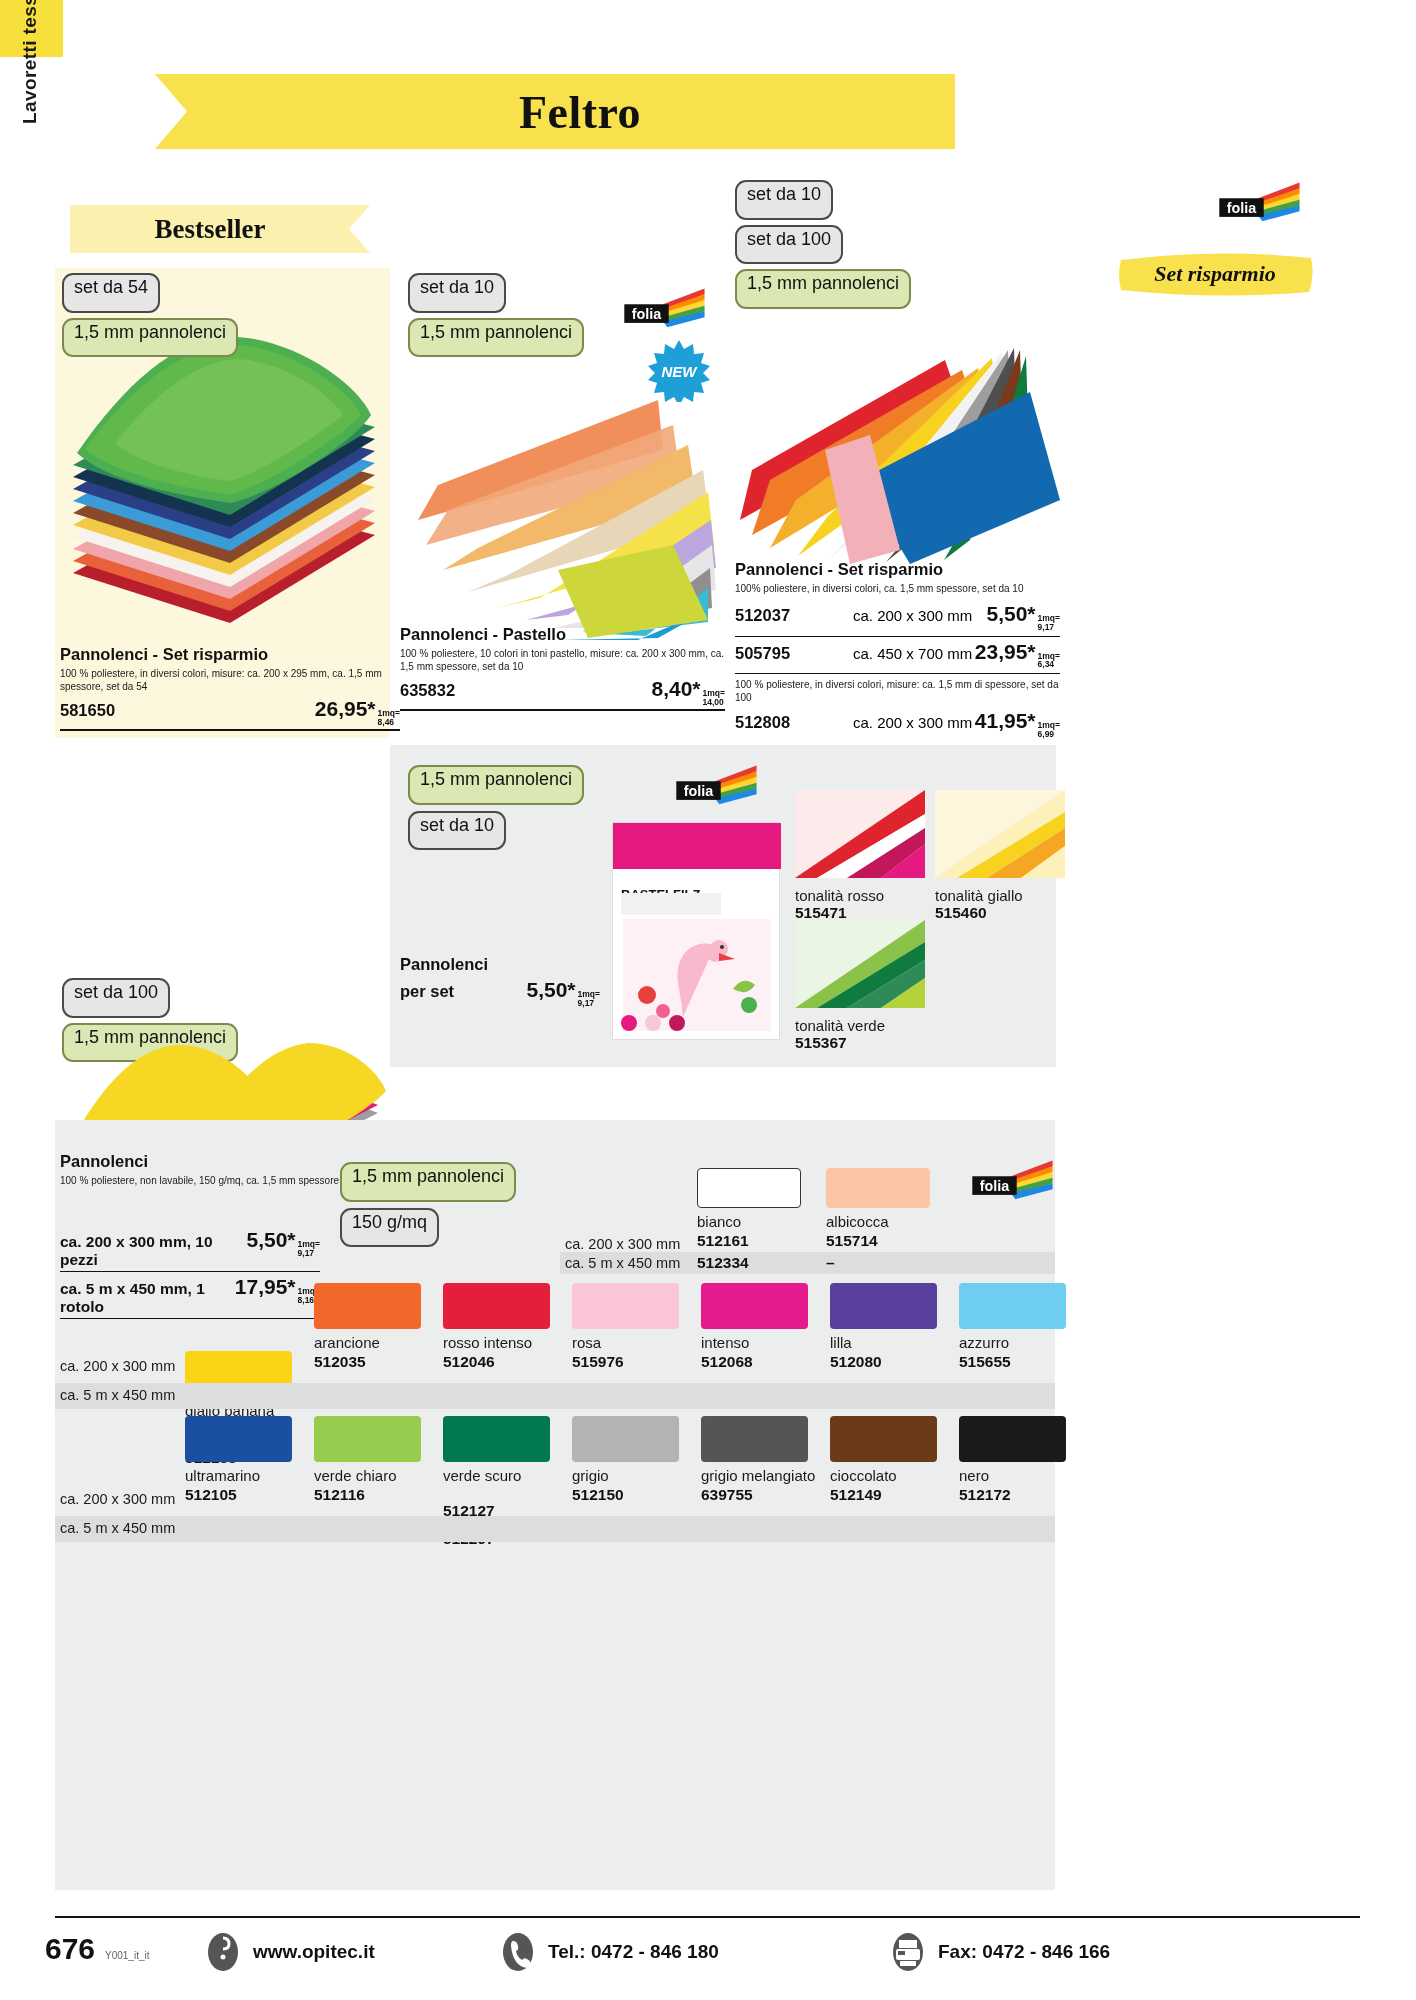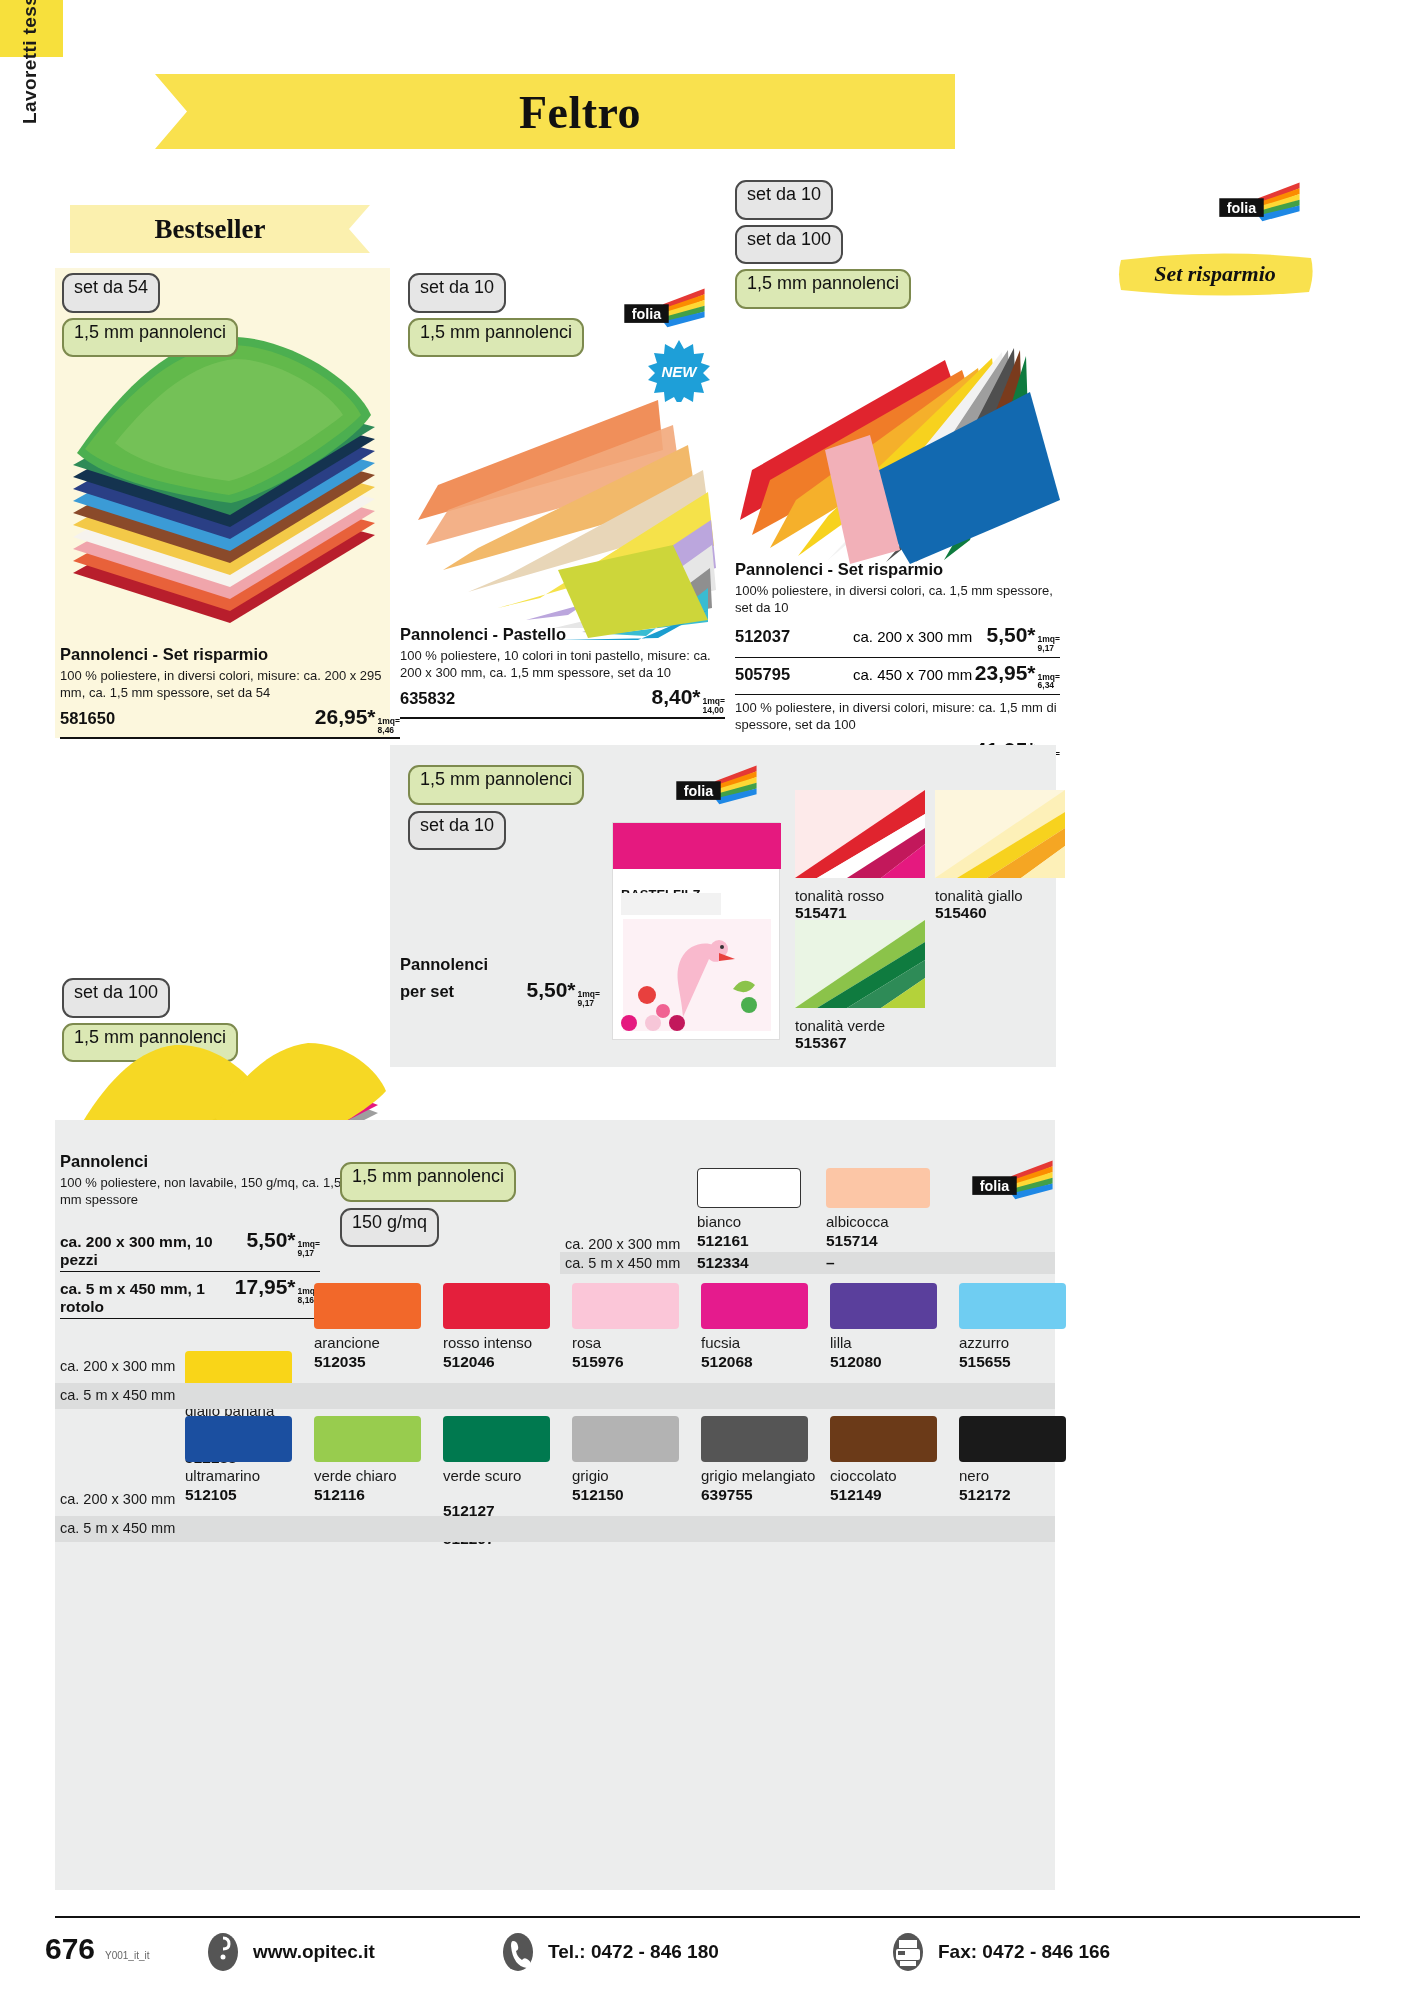--- a/index.html
+++ b/index.html
@@ -73,21 +73,21 @@
   .badge.green{ background:#dbe8b4; border-color:#7d8a4e; }
 
   
   .cream-panel{
     position:absolute; left:55px; top:268px; width:335px; height:470px;
     background:#fcf7dd;
   }
 
   
   .ptitle{ font-size:16.5px; font-weight:bold; color:#111; }
-  .pdesc{ font-size:13px; color:#1a1a1a; line-height:1.32; }
+  .pdesc{ font-size:10px; color:#1a1a1a; line-height:1.32; }
   .pnum{ font-size:16.5px; font-weight:bold; color:#111; }
   .price{ font-size:21px; font-weight:bold; color:#111; }
   .price-sup{ font-size:8.5px; font-weight:bold; color:#111; line-height:1.02;
      display:inline-block; vertical-align:top; margin-left:2px; text-align:left;}
 
   
   .artrow{ display:flex; align-items:baseline; padding:3px 0 4px;
            border-bottom:1.6px solid #111; }
   .artrow .c1{ width:118px; }
   .artrow .c2{ flex:1; font-size:15px; }
@@ -537,21 +537,21 @@
         <div class="sw-code" style="margin-top: 10px;">512219</div>
       </div>
       <div style="position: absolute; left: 572px; top: 1283px;">
         <div class="swatch" style="background: rgb(251, 198, 216);"></div>
         <div class="sw-name">rosa</div>
         <div class="sw-code" style="margin-top: 2px;">515976</div>
         <div class="sw-code" style="margin-top: 10px;">–</div>
       </div>
       <div style="position: absolute; left: 701px; top: 1283px;">
         <div class="swatch" style="background: rgb(229, 27, 141);"></div>
-        <div class="sw-name">fucsia</div>
+        <div class="sw-name">intenso</div>
         <div class="sw-code" style="margin-top: 2px;">512068</div>
         <div class="sw-code" style="margin-top: 10px;">–</div>
       </div>
       <div style="position: absolute; left: 830px; top: 1283px;">
         <div class="swatch" style="background: rgb(90, 63, 156);"></div>
         <div class="sw-name">lilla</div>
         <div class="sw-code" style="margin-top: 2px;">512080</div>
         <div class="sw-code" style="margin-top: 10px;">–</div>
       </div>
       <div style="position: absolute; left: 959px; top: 1283px;">

